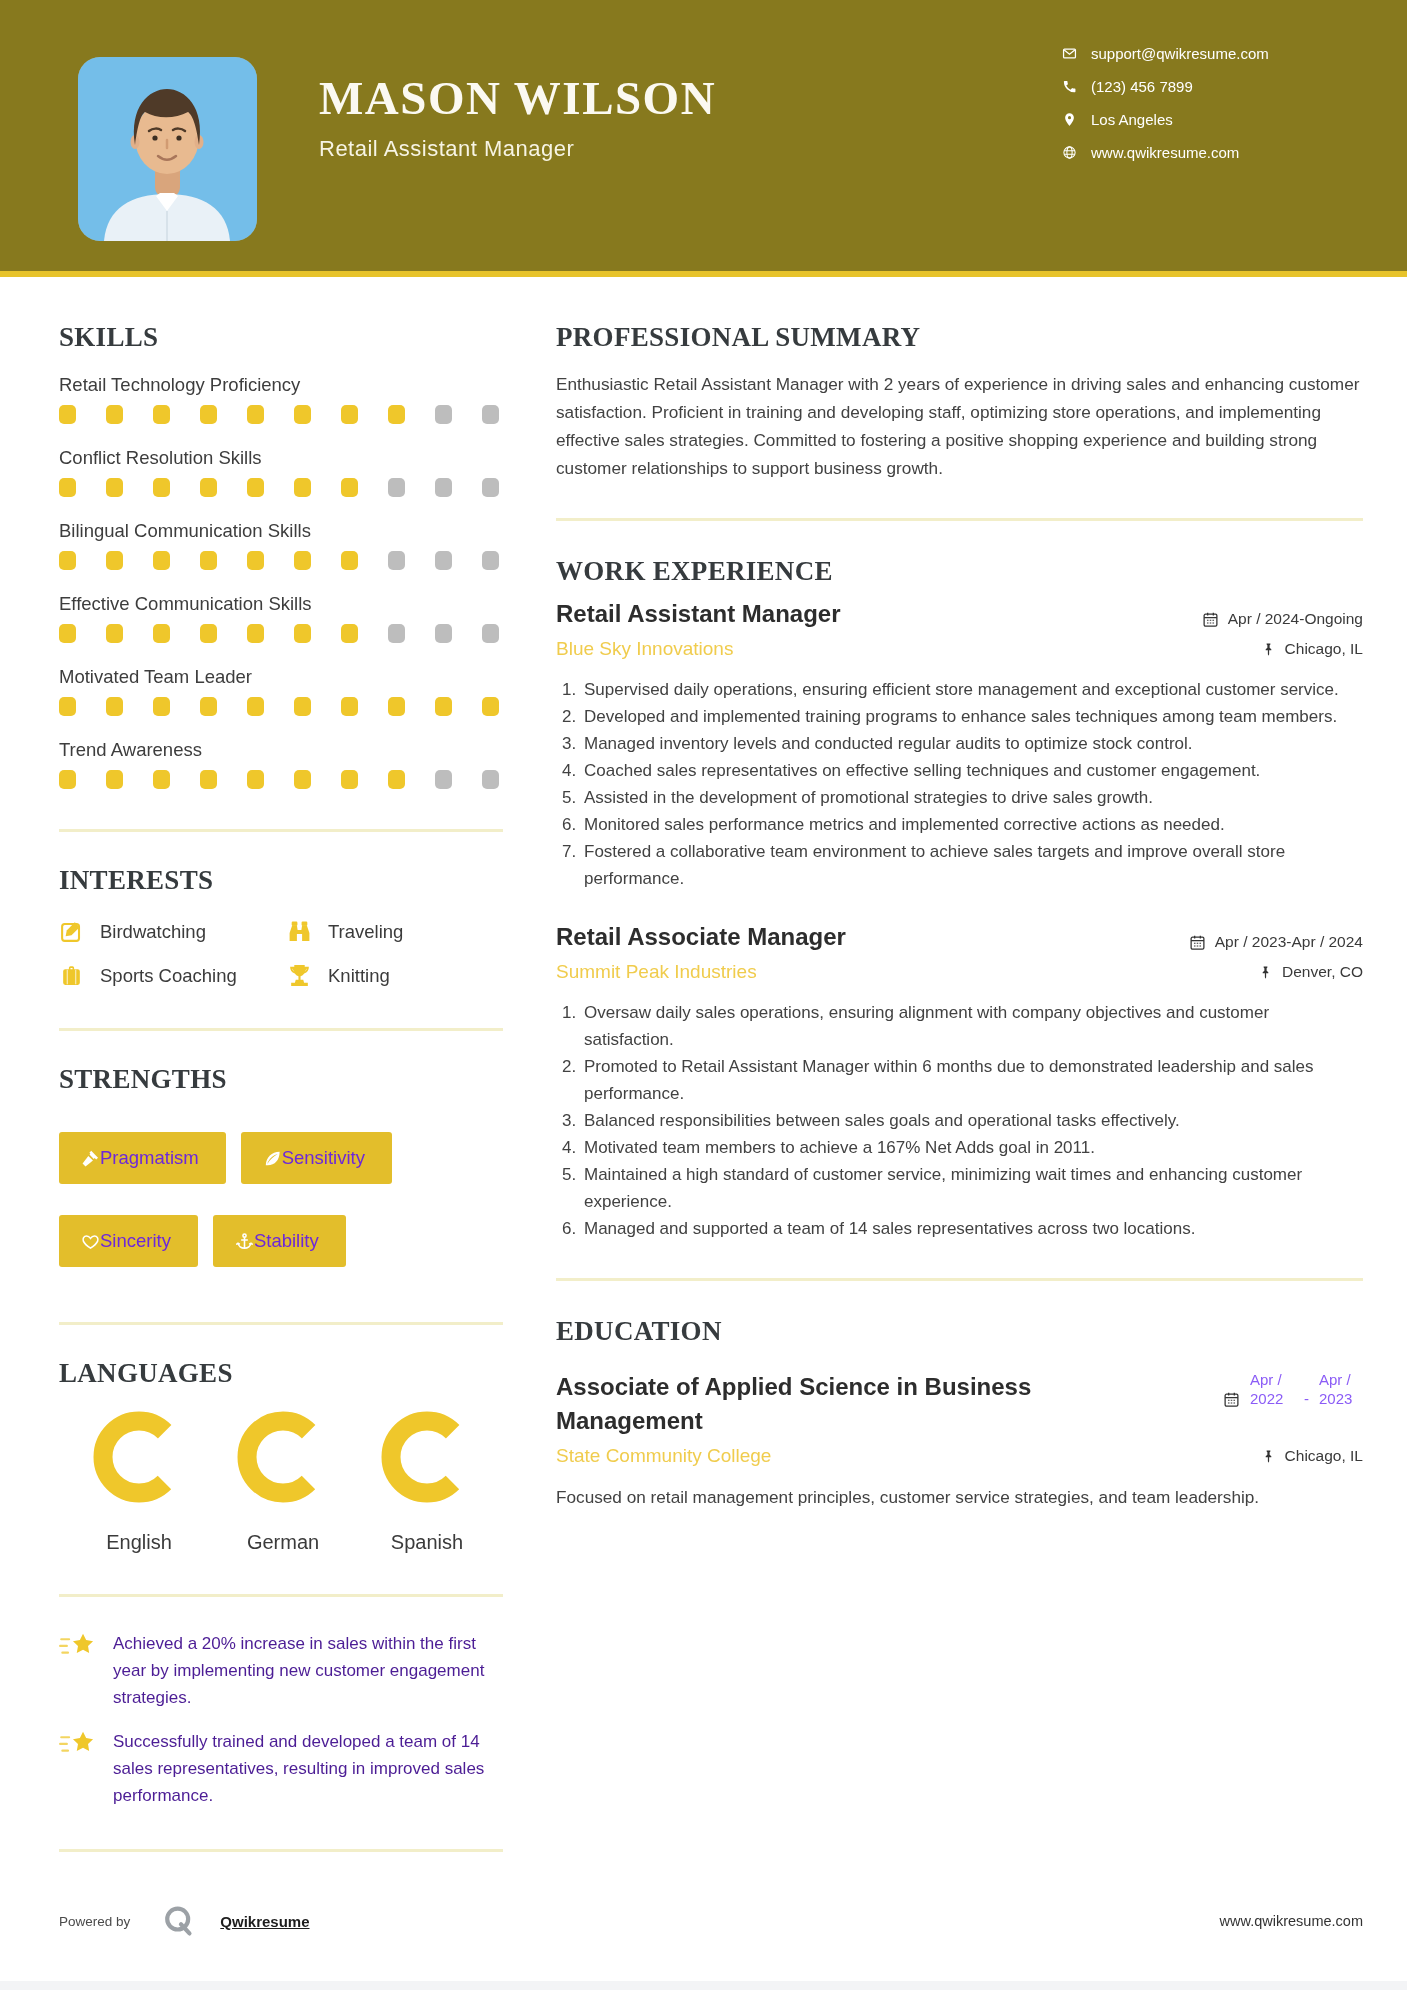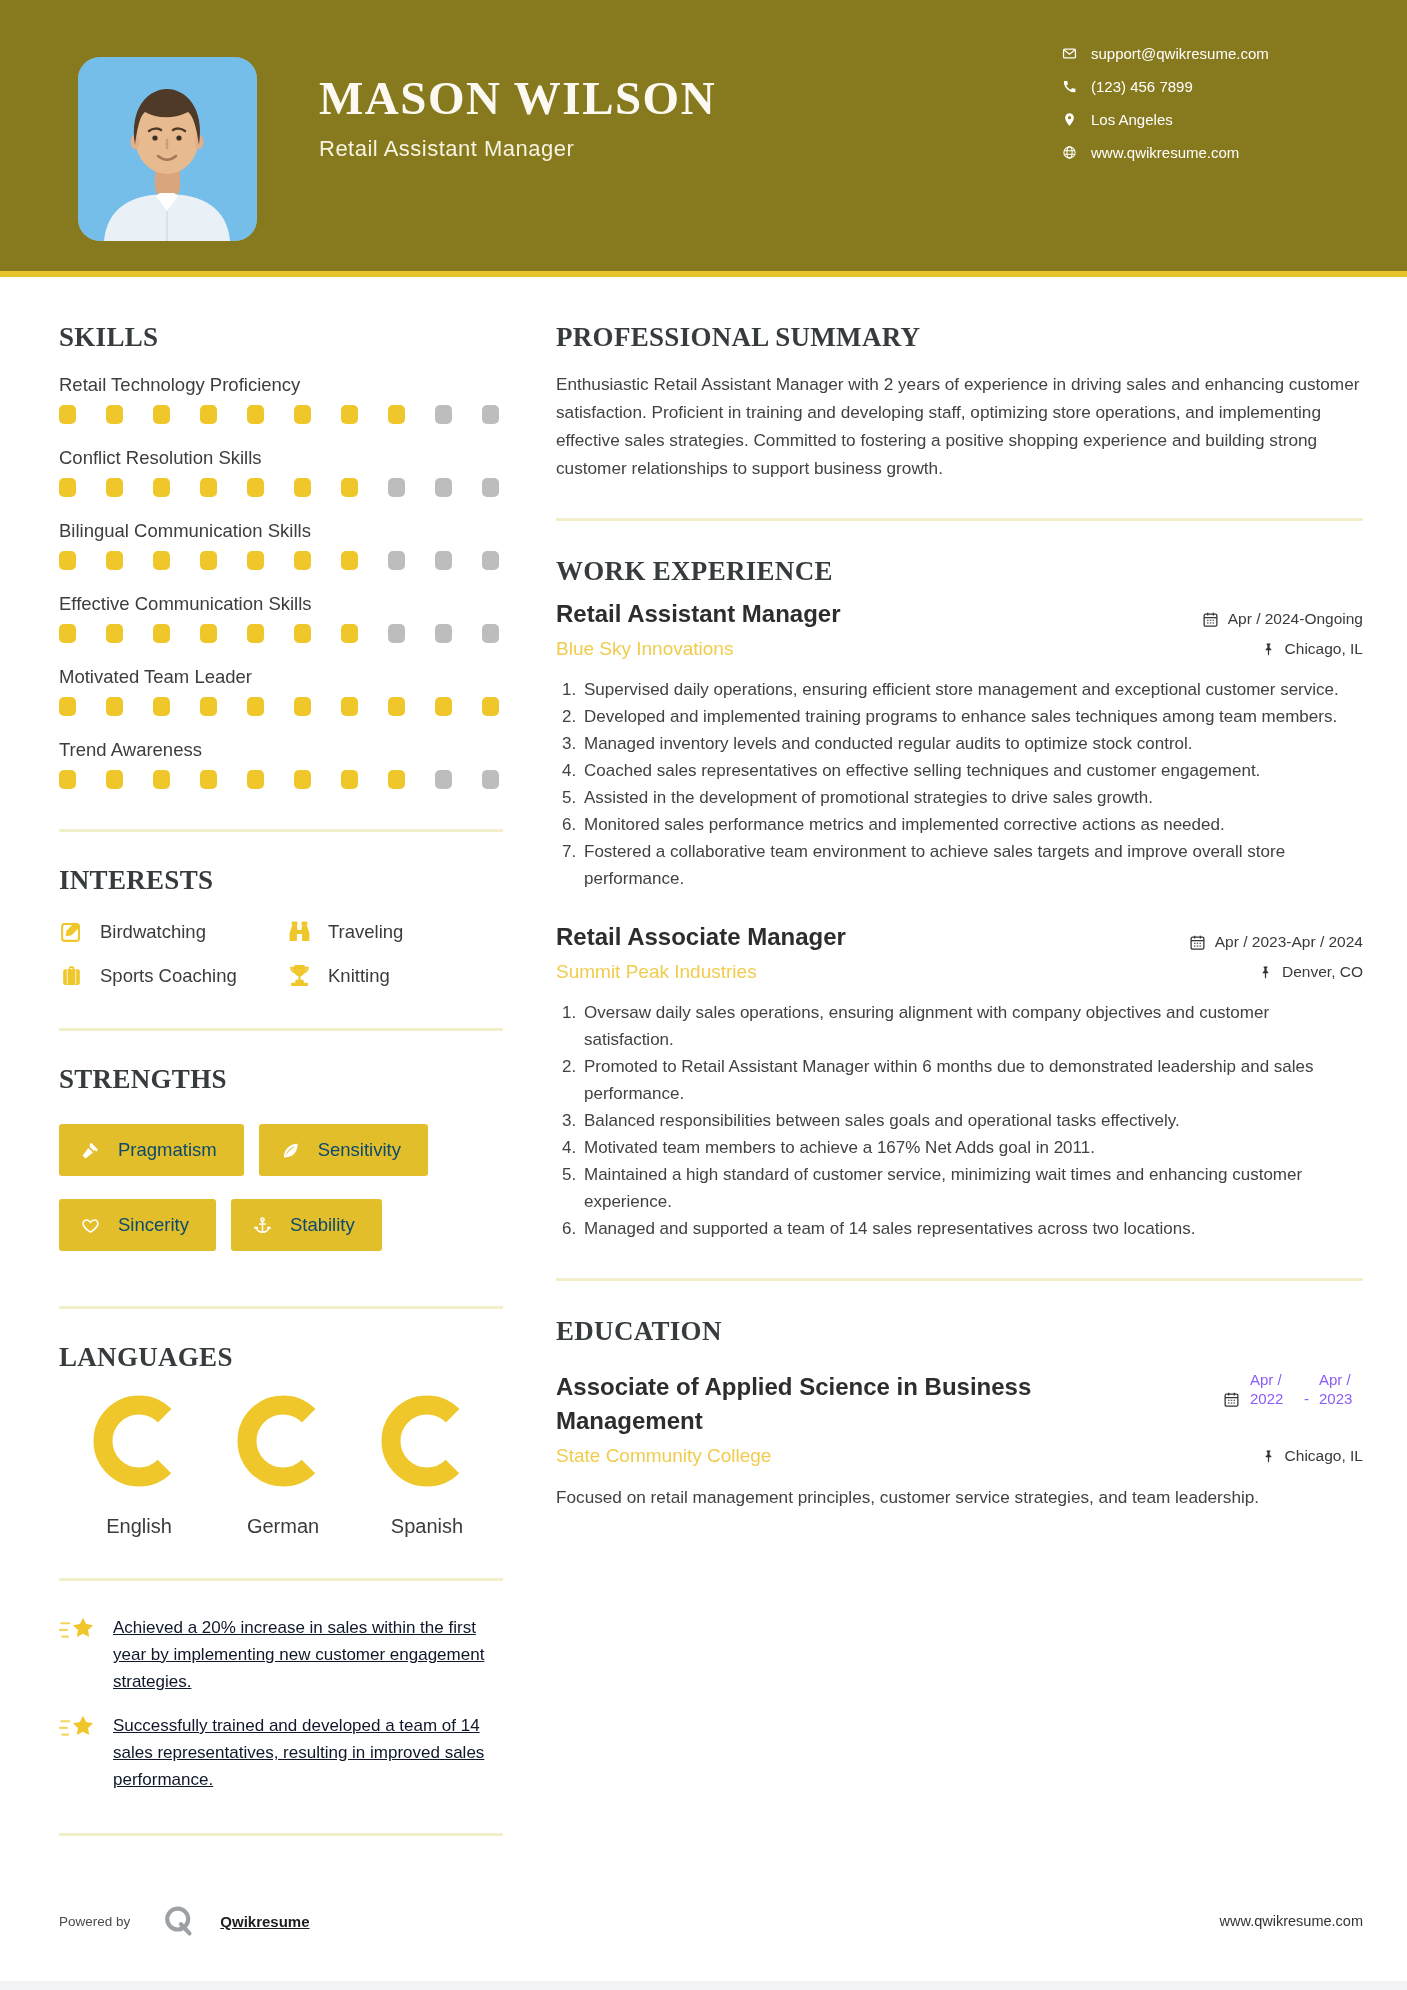--- a/index.html
+++ b/index.html
@@ -40,34 +40,34 @@
   .dot { width:17px; height:19px; border-radius:5px; background:#BDBDBD; flex:none; }
   .dot.filled { background:#EFC72B; }
 
   
   .int-grid { display:grid; grid-template-columns:228px 1fr; row-gap:19px; margin-top:23px; }
   .int-item { display:flex; align-items:center; gap:16px; font-size:18.5px; color:#3B3B3B; }
   .int-item .ic { width:25px; height:25px; color:#EFC72B; flex:none; }
 
   
   .str-wrap { display:flex; flex-wrap:wrap; margin-top:21px; max-width:444px; }
-  .chip { display:flex; align-items:center; gap:18px; background:#E3BE2B; color:#0c4a6e;
+  .chip { display:flex; align-items:center; gap:0; background:#E3BE2B; color:#6d28d9;
           font-size:18.5px; height:52px; padding:0 27px 0 22px; border-radius:3px;
-          margin:8px 15px 15px 0; }
+          margin:16px 15px 15px 0; }
   .chip .ic { width:19px; height:19px; color:#fff; flex:none; }
 
   
   .langs { display:flex; margin-top:22px; padding-left:8px; }
   .lang { width:144px; display:flex; flex-direction:column; align-items:center; }
   .lang-label { margin-top:24px; font-size:20px; color:#3B3B3B; }
 
   
   .ach { display:flex; gap:16px; margin-bottom:17px; }
   .ach .ic { width:38px; height:29px; color:#EFC72B; flex:none; margin-top:2px; }
-  .ach p { margin:0; font-size:17px; line-height:27px; color:#0f172a; max-width:390px;text-decoration:underline; }
+  .ach p { margin:0; font-size:17px; line-height:27px; color:#4c1d95; max-width:390px; }
 
   
   #summary h2 { margin-top:45px; }
   .para { margin:17px 0 0; font-size:17.2px; line-height:28px; color:#424242; max-width:805px; }
   .col-right hr.div { margin:36px 0 35px; }
 
   .job { margin-top:13px; }
   .job + .job { margin-top:31px; }
   .job-row1 { display:flex; justify-content:space-between; align-items:flex-end; }
   .job-title { font-size:24px; font-weight:700; color:#2D2D2D; }

